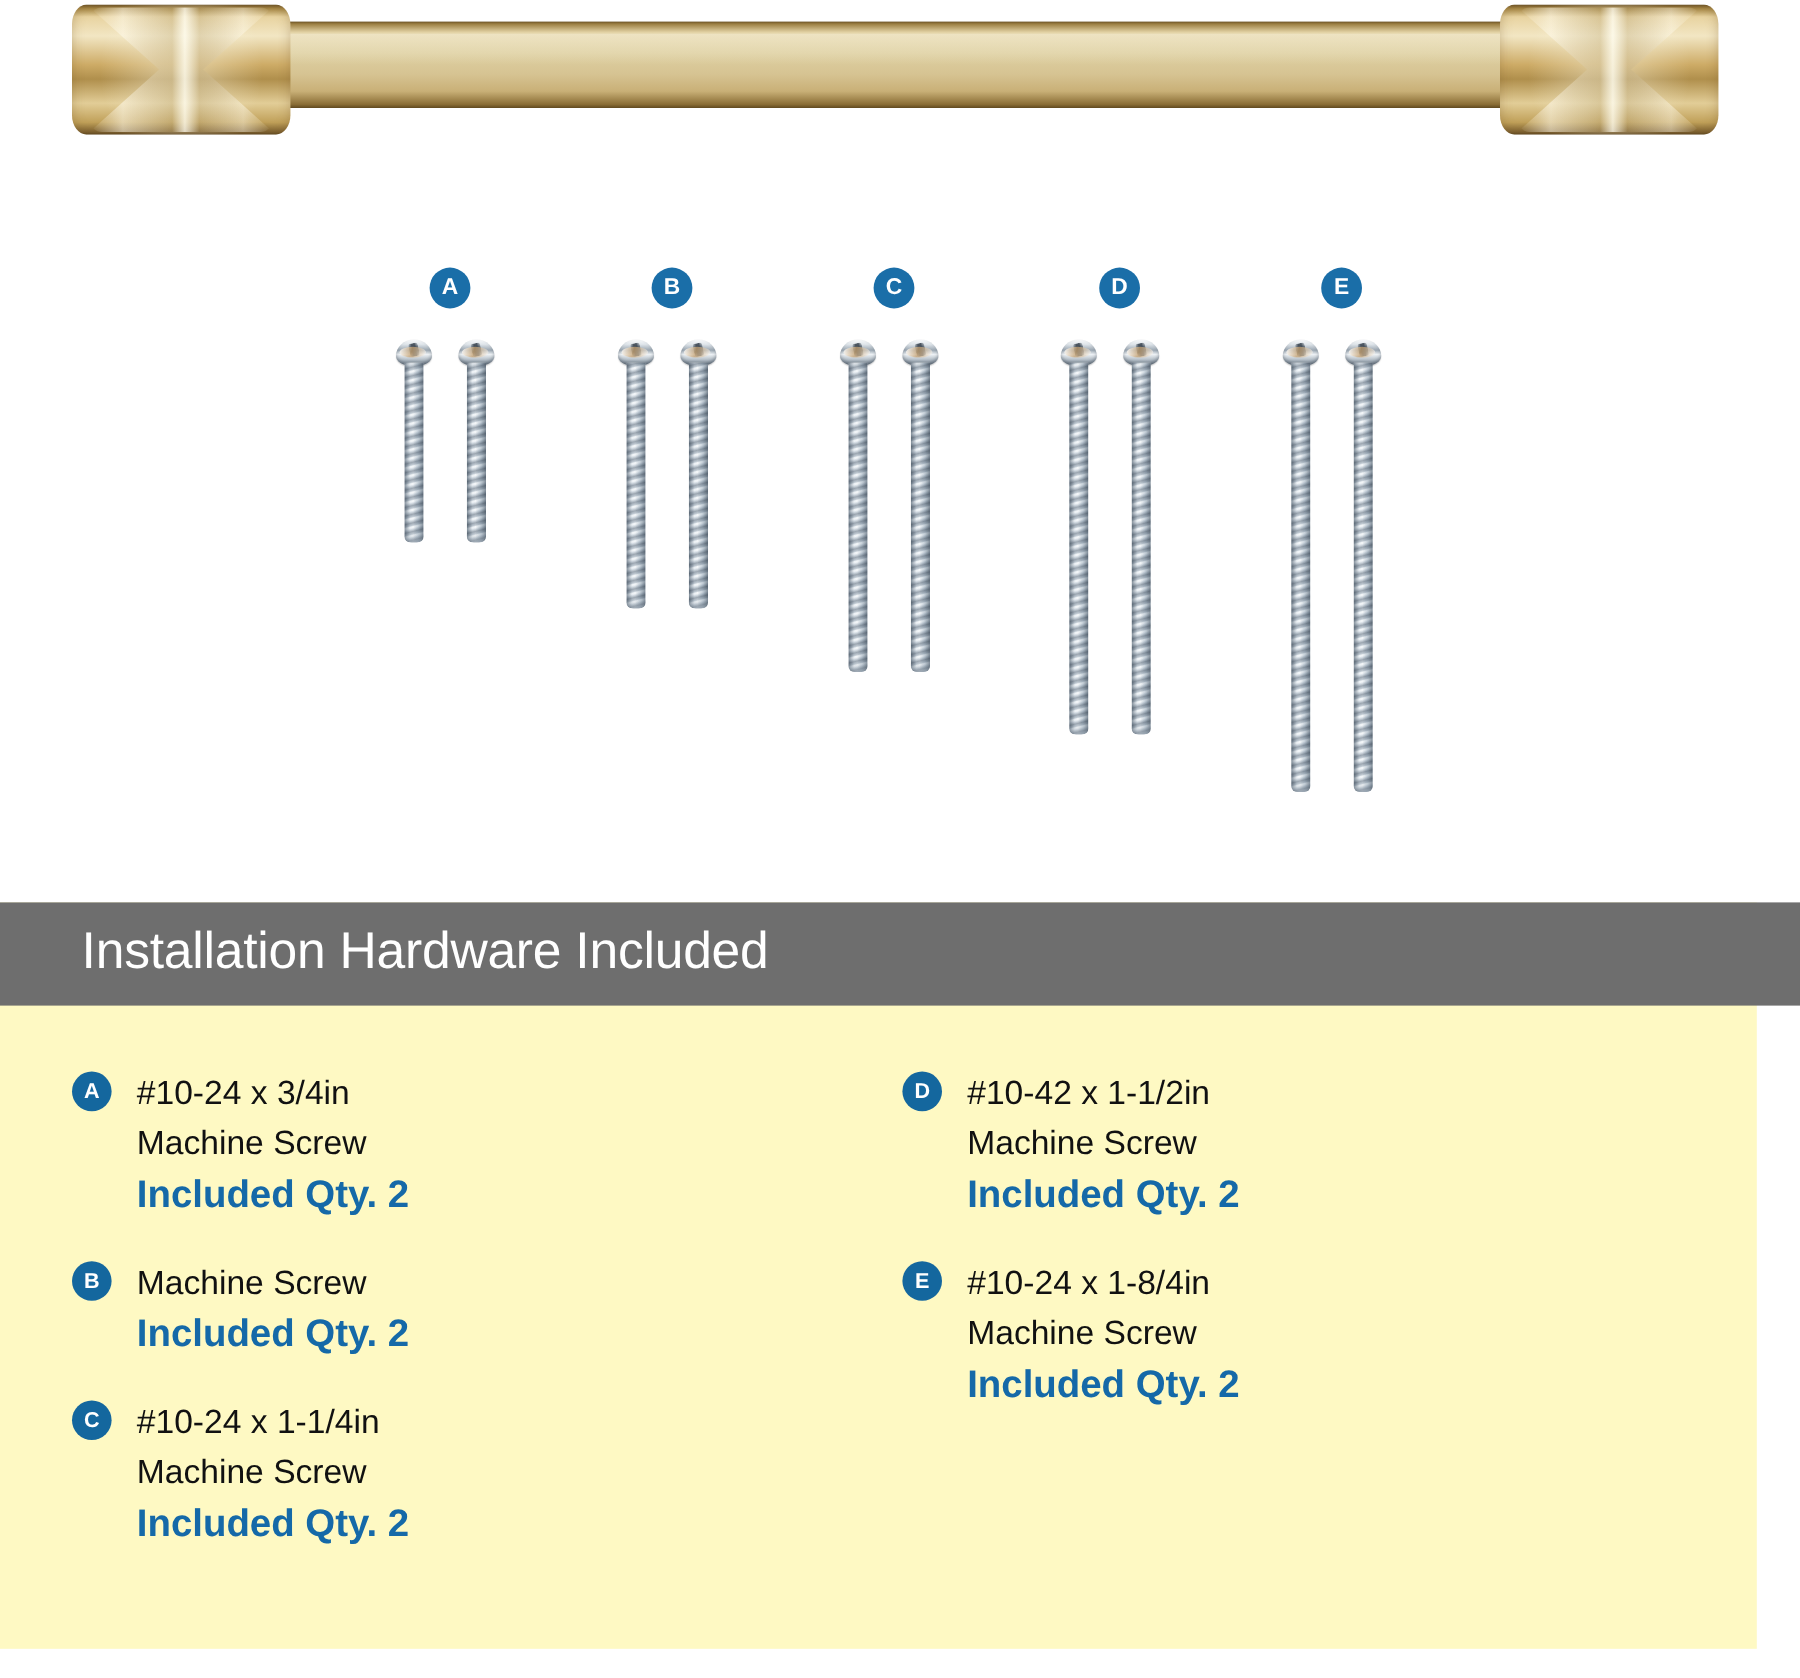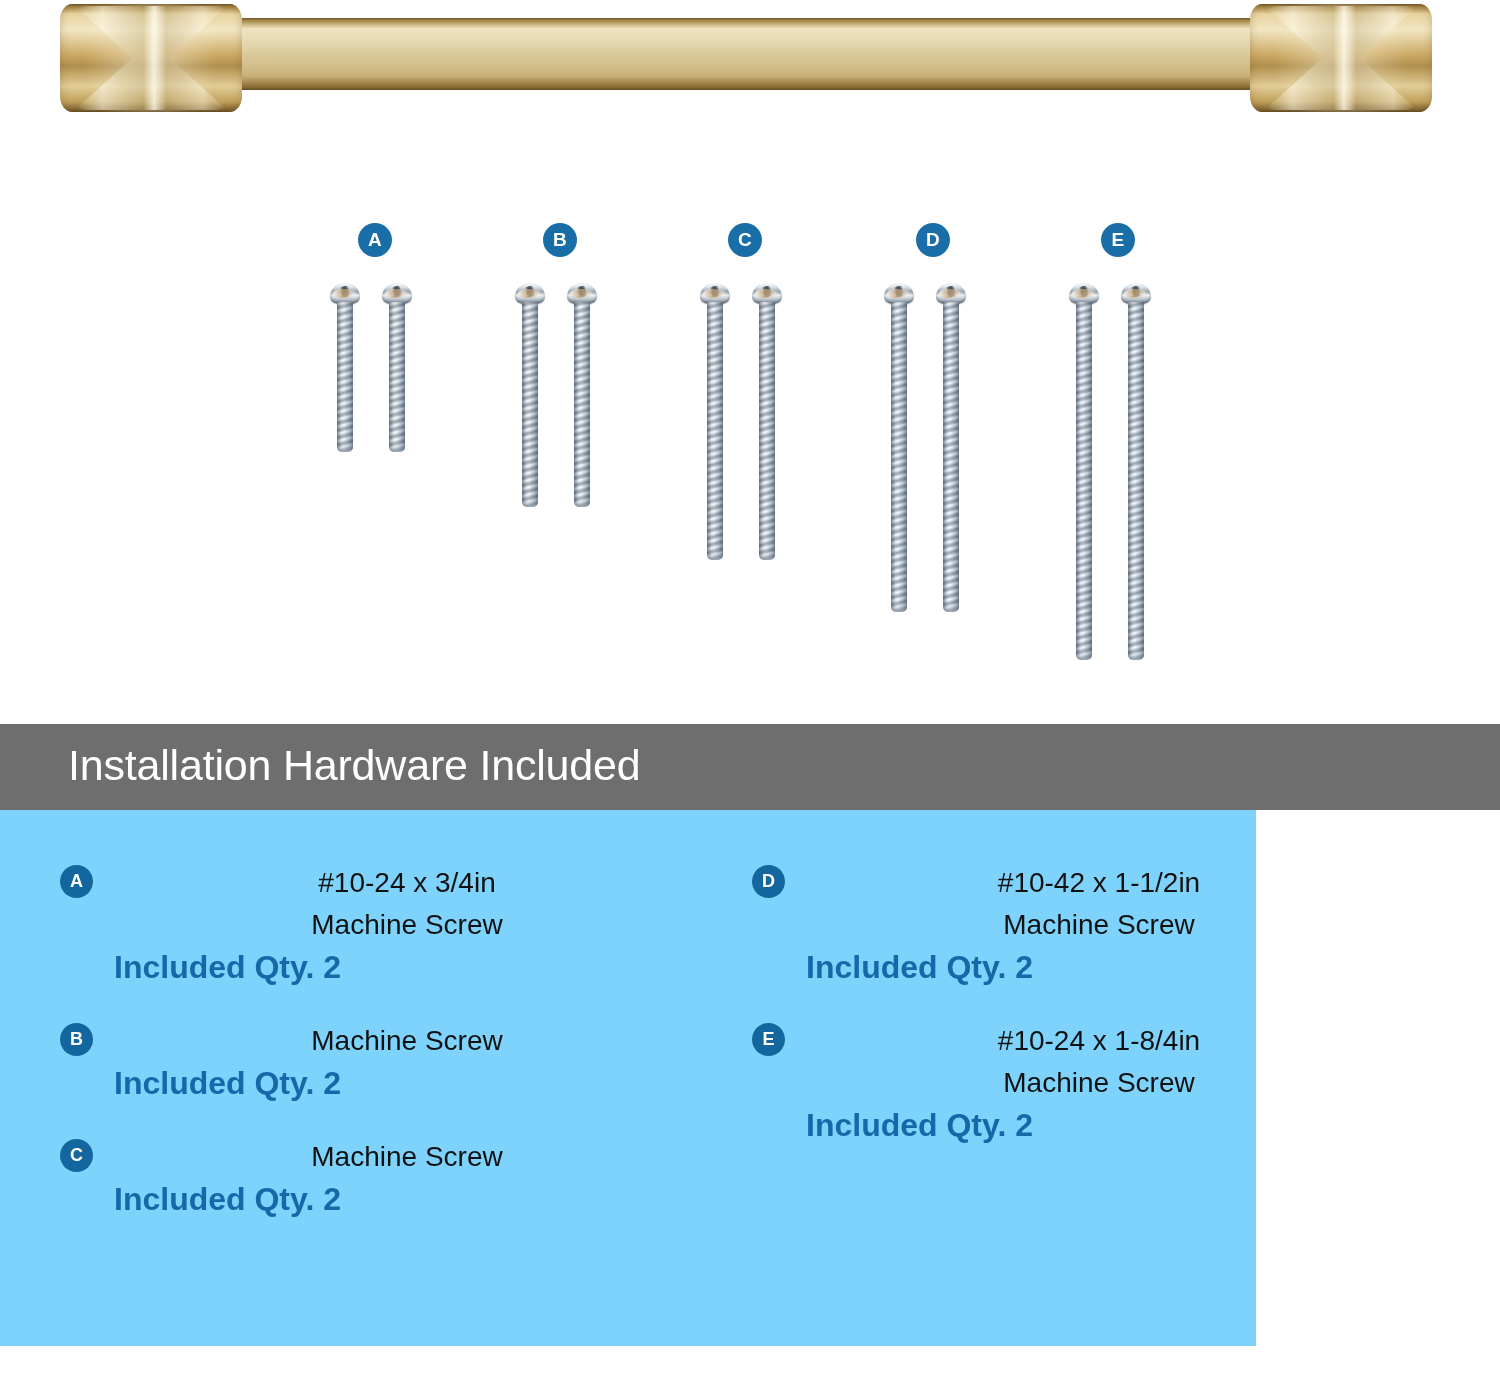--- a/index.html
+++ b/index.html
@@ -187,24 +187,24 @@
     left: 0; right: 0; bottom: 0;
     height: 8px;
     background: linear-gradient(to bottom, rgba(255,255,255,0), rgba(150,162,174,.55));
     border-radius: 0 0 6px 6px;
   }
 
   
   #hardware-panel {
     position: absolute;
     left: 0;
-    top: 724px;
-    width: 1256px;
+    top: 752px;
+    width: 1464px;
     height: 622px;
-    background: #7dd3fc;
+    background: #fef9c3;
   }
   #panel-header {
     position: absolute;
     left: 0; top: 0;
     width: 1500px;
     height: 86px;
     background: #6e6e6e;
   }
   #panel-title {
     position: absolute;
@@ -232,21 +232,20 @@
     font-weight: bold;
     line-height: 33px;
     text-align: center;
   }
   .legend-text { padding-left: 54px; }
   .legend-line {
     font-size: 28px;
     line-height: 42px;
     color: #111111;
     white-space: nowrap;
-    text-align: center;
   }
   .legend-qty {
     font-size: 32px;
     line-height: 42px;
     font-weight: bold;
     color: #1569a8;
     white-space: nowrap;
   }
 </style>
 </head>
@@ -345,20 +344,21 @@
         <div class="legend-badge">B</div>
         <div class="legend-text">
           <div class="legend-line">Machine Screw</div>
           <div class="legend-qty">Included Qty. 2</div>
         </div>
       </div>
 
       <div class="legend-item">
         <div class="legend-badge">C</div>
         <div class="legend-text">
+          <div class="legend-line">#10-24 x 1-1/4in</div>
           <div class="legend-line">Machine Screw</div>
           <div class="legend-qty">Included Qty. 2</div>
         </div>
       </div>
 
     </div>
 
     <div class="legend-col" id="legend-col-right">
 
       <div class="legend-item">

